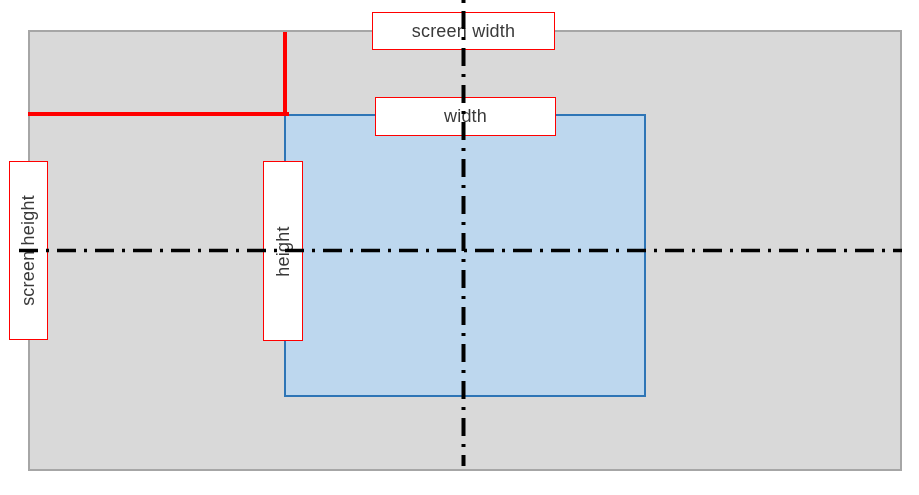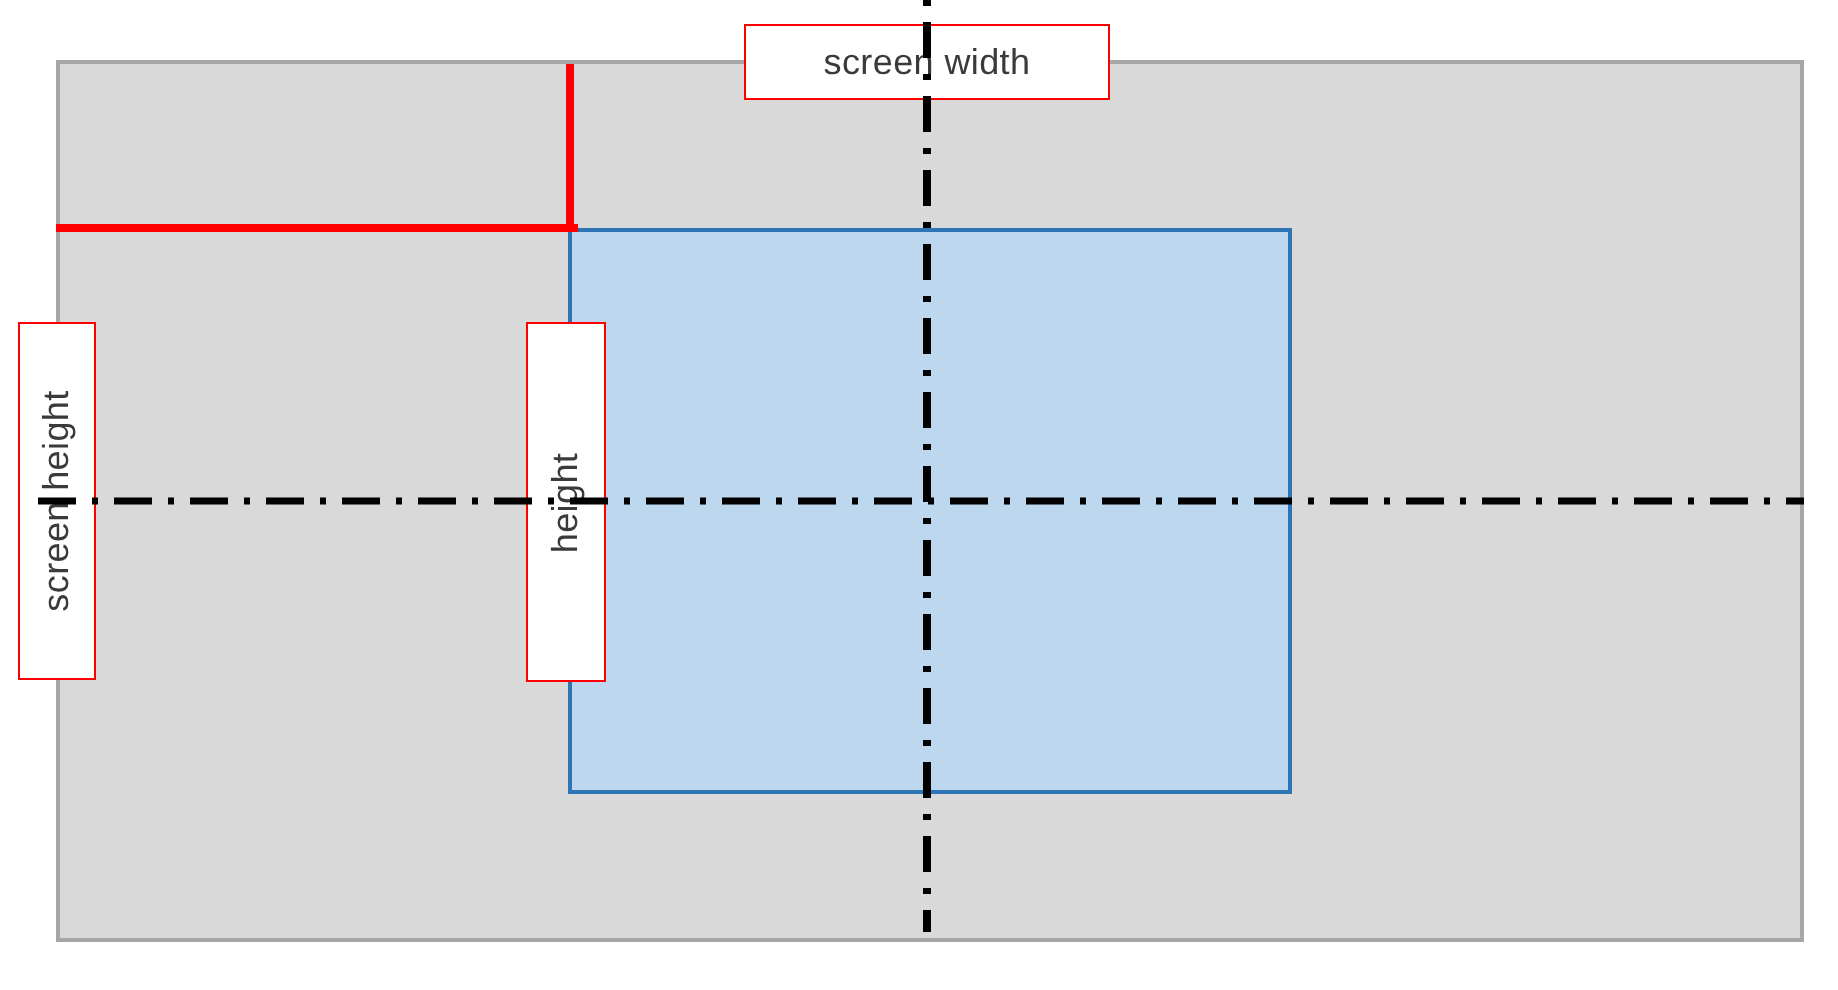--- a/index.html
+++ b/index.html
@@ -95,20 +95,23 @@
 
   <div class="window-rect"></div>
 
   <div class="offset-line vertical"></div>
   <div class="offset-line horizontal"></div>
 
   <div class="label-box" id="label-screen-width">
     <span>screen width</span>
   </div>
 
+  <div class="label-box" id="label-width">
+    <span>width</span>
+  </div>
 
   <div class="label-box" id="label-screen-height">
     <span class="rot">screen height</span>
   </div>
 
   <div class="label-box" id="label-height">
     <span class="rot">height</span>
   </div>
 
   <svg class="centerlines" viewBox="0 0 919 495" xmlns="http://www.w3.org/2000/svg">

